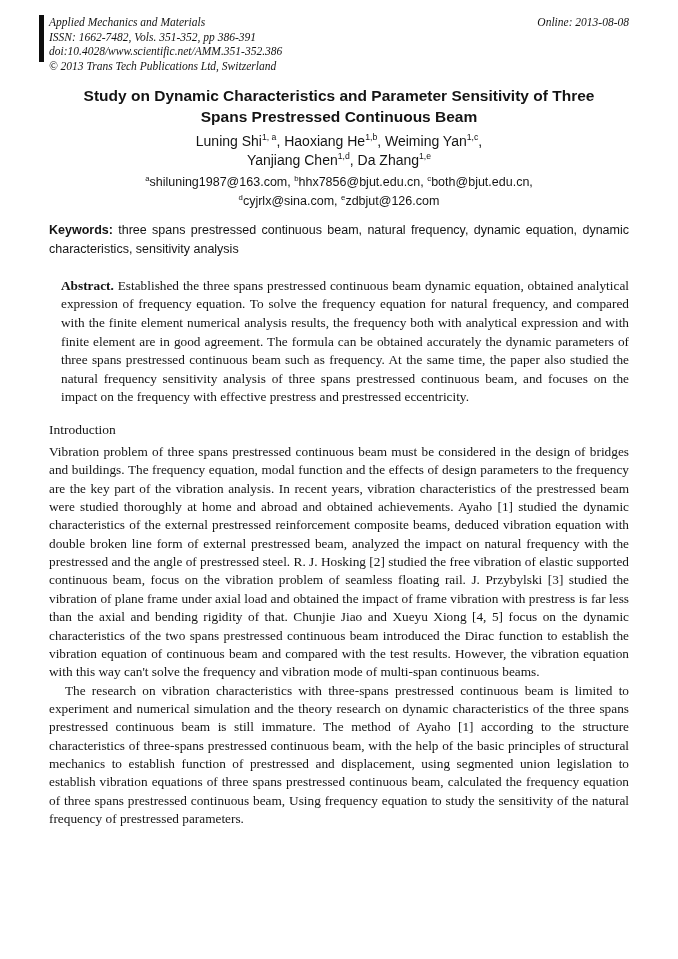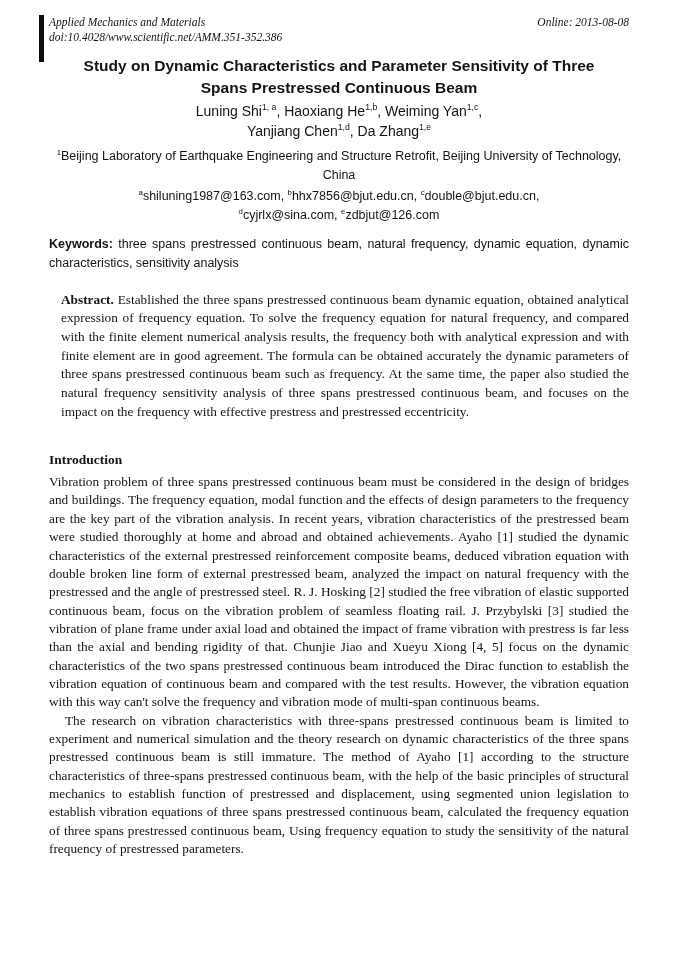--- a/index.html
+++ b/index.html
@@ -71,22 +71,22 @@
   .abstract {
     font-size: 13.3px;
     line-height: 1.4;
     text-align: justify;
     margin-top: 18px;
     margin-left: 12px;
   }
   .section-heading {
     font-family: "Liberation Serif", serif;
     font-size: 13.5px;
-    font-weight: bold;
-    margin-top: 31px;
+    font-weight: normal;
+    margin-top: 15px;
   }
   .body-para {
     font-size: 13.3px;
     line-height: 1.38;
     text-align: justify;
     margin-top: 5px;
   }
   .body-para.indent { margin-top: 0; text-indent: 16px; }
 </style>
 </head>
@@ -94,34 +94,35 @@
 
 <div class="page">
 
   <div class="scan-mark"></div>
 
   <div class="header">
     <div class="header-row1">
       <span>Applied Mechanics and Materials</span>
       <span>Online: 2013-08-08</span>
     </div>
+    <div>ISSN: 1662-7482, Vols. 351-352, pp 386-391</div>
     <div>doi:10.4028/www.scientific.net/AMM.351-352.386</div>
+    <div>© 2013 Trans Tech Publications Ltd, Switzerland</div>
   </div>
 
   <h1 class="title">Study on Dynamic Characteristics and Parameter Sensitivity of Three Spans Prestressed Continuous Beam</h1>
 
   <div class="authors">
     <div><span>Luning Shi</span><sup>1, a</sup><span>, </span><span>Haoxiang He</span><sup>1,b</sup><span>, </span><span>Weiming Yan</span><sup>1,c</sup><span>,</span></div>
     <div><span>Yanjiang Chen</span><sup>1,d</sup><span>, </span><span>Da Zhang</span><sup>1,e</sup></div>
   </div>
 
-  <div class="affiliation"><sup>1</sup><span>Beijing Laboratory of Earthquake Engineering and Structure Retrofit, Beijing University of Technology, China</span></div>
 
   <div class="emails">
-    <div><sup>a</sup><span>shiluning1987@163.com</span><span>, </span><sup>b</sup><span>hhx7856@bjut.edu.cn</span><span>, </span><sup>c</sup><span>double@bjut.edu.cn</span><span>,</span></div>
+    <div><sup>a</sup><span>shiluning1987@163.com</span><span>, </span><sup>b</sup><span>hhx7856@bjut.edu.cn</span><span>, </span><sup>c</sup><span>both@bjut.edu.cn</span><span>,</span></div>
     <div><sup>d</sup><span>cyjrlx@sina.com</span><span>, </span><sup>e</sup><span>zdbjut@126.com</span></div>
   </div>
 
   <p class="keywords"><span class="bold-lead">Keywords:</span> <span>three spans prestressed continuous beam, natural frequency, dynamic equation, dynamic characteristics, sensitivity analysis</span></p>
 
   <p class="abstract"><span class="bold-lead">Abstract.</span> <span>Established the three spans prestressed continuous beam dynamic equation, obtained analytical expression of frequency equation. To solve the frequency equation for natural frequency, and compared with the finite element numerical analysis results, the frequency both with analytical expression and with finite element are in good agreement. The formula can be obtained accurately the dynamic parameters of three spans prestressed continuous beam such as frequency. At the same time, the paper also studied the natural frequency sensitivity analysis of three spans prestressed continuous beam, and focuses on the impact on the frequency with effective prestress and prestressed eccentricity.</span></p>
 
   <h2 class="section-heading">Introduction</h2>
 
   <p class="body-para">Vibration problem of three spans prestressed continuous beam must be considered in the design of bridges and buildings. The frequency equation, modal function and the effects of design parameters to the frequency are the key part of the vibration analysis. In recent years, vibration characteristics of the prestressed beam were studied thoroughly at home and abroad and obtained achievements. Ayaho [1] studied the dynamic characteristics of the external prestressed reinforcement composite beams, deduced vibration equation with double broken line form of external prestressed beam, analyzed the impact on natural frequency with the prestressed and the angle of prestressed steel. R. J. Hosking [2] studied the free vibration of elastic supported continuous beam, focus on the vibration problem of seamless floating rail. J. Przybylski [3] studied the vibration of plane frame under axial load and obtained the impact of frame vibration with prestress is far less than the axial and bending rigidity of that. Chunjie Jiao and Xueyu Xiong [4, 5] focus on the dynamic characteristics of the two spans prestressed continuous beam introduced the Dirac function to establish the vibration equation of continuous beam and compared with the test results. However, the vibration equation with this way can't solve the frequency and vibration mode of multi-span continuous beams.</p>

